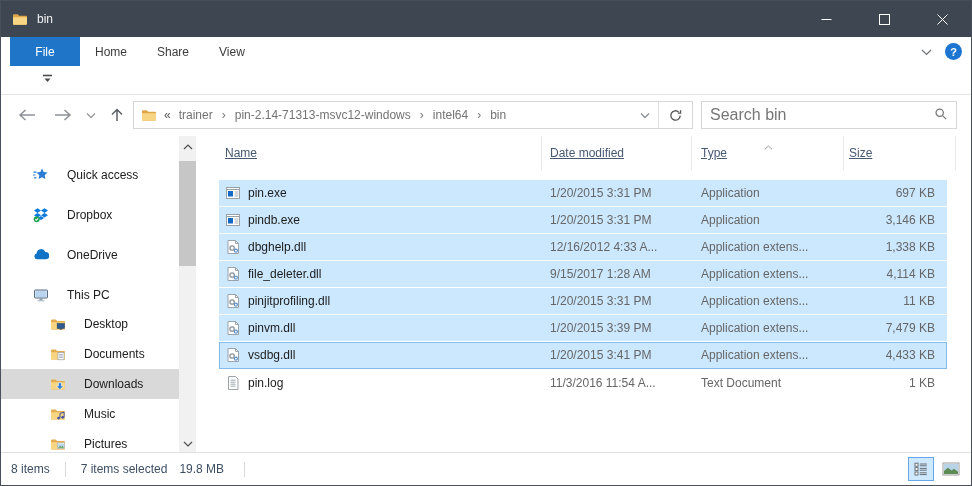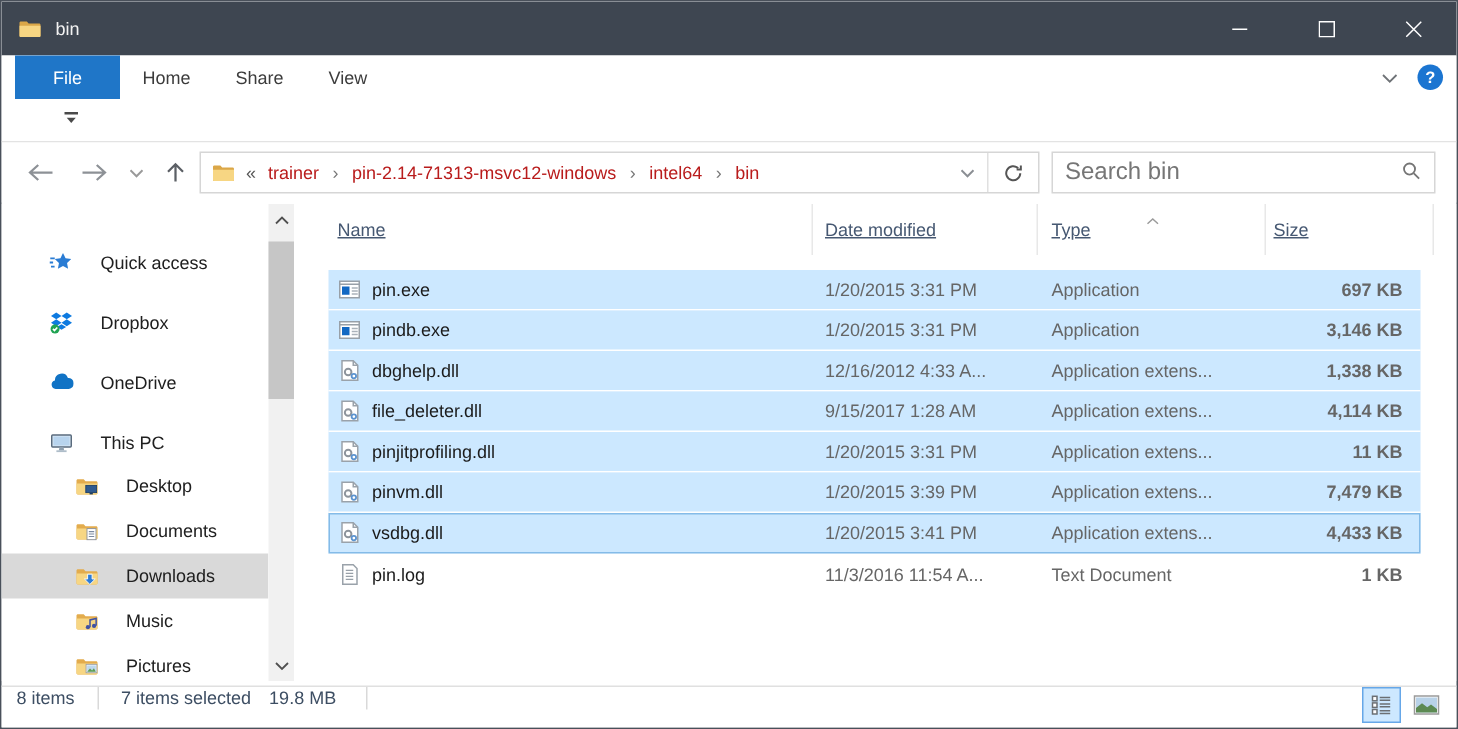--- a/index.html
+++ b/index.html
@@ -23,21 +23,21 @@
   
   .qatrow{height:29px;background:#fff;border-bottom:1px solid #e3e3e3;display:flex;align-items:center;padding-left:40px;box-sizing:border-box;}
 
   
   .addrrow{height:40px;background:#fff;display:flex;align-items:center;}
   .nav{display:flex;align-items:center;padding-left:16px;}
   .nav .nbtn{display:flex;align-items:center;justify-content:center;}
   .addressbox{margin-left:8px;width:560px;height:28px;box-sizing:border-box;border:1px solid #d6d6d6;display:flex;align-items:center;background:#fff;}
   .crumb-folder{margin:0 7px 0 7px;display:flex;}
   .crumb-prefix{color:#555;margin-right:8px;}
-  .crumb{color:#b91c1c;}
+  .crumb{color:#737373;}
   .crumb-sep{color:#777;margin:0 9px;font-size:12px;}
   .addr-spacer{flex:1;}
   .addr-chev{width:26px;display:flex;align-items:center;justify-content:center;height:100%;}
   .addr-refresh{width:33px;border-left:1px solid #e0e0e0;display:flex;align-items:center;justify-content:center;height:100%;}
   .searchbox{margin-left:8px;width:256px;height:28px;box-sizing:border-box;border:1px solid #d6d6d6;display:flex;align-items:center;padding:0 8px;background:#fff;}
   .searchbox input{flex:1;border:none;outline:none;font-family:inherit;font-size:16px;color:#1e1e1e;background:transparent;padding:0;}
   .searchbox input::placeholder{color:#767676;opacity:1;}
 
   
   .main{position:absolute;top:135px;left:0;right:0;bottom:31px;background:#fff;overflow:hidden;}
@@ -64,25 +64,25 @@
   .col-size{width:112px;padding-left:5px;}
   .sort-caret{position:absolute;left:567px;top:3px;}
 
   .rows{position:absolute;top:44px;left:22px;}
   .frow{display:flex;align-items:center;height:27px;width:728px;box-sizing:border-box;cursor:default;}
   .frow.sel{background:#cce8ff;border-bottom:1px solid #fff;}
   .frow.focused{outline:1px solid #84bbe8;outline-offset:-1px;}
   .c-name{width:323px;display:flex;align-items:center;gap:7px;padding-left:6px;box-sizing:border-box;color:#1b1b1b;white-space:nowrap;overflow:hidden;}
   .c-date{width:150px;padding-left:8px;box-sizing:border-box;color:#666;white-space:nowrap;}
   .c-type{width:152px;padding-left:9px;box-sizing:border-box;color:#666;white-space:nowrap;}
-  .c-size{width:103px;padding-right:12px;box-sizing:border-box;color:#666;text-align:right;white-space:nowrap;font-weight:bold;}
+  .c-size{width:103px;padding-right:12px;box-sizing:border-box;color:#666;text-align:right;white-space:nowrap;}
   .ic{display:inline-flex;width:16px;height:16px;flex:0 0 16px;}
 
   
-  .statusbar{position:absolute;left:0;right:0;bottom:0;height:28px;box-sizing:border-box;border-top:1px solid #e0e0e0;background:#fff;display:flex;align-items:flex-start;color:#3d4e63;}
+  .statusbar{position:absolute;left:0;right:0;bottom:0;height:33px;box-sizing:border-box;border-top:1px solid #e0e0e0;background:#fff;display:flex;align-items:center;color:#3d4e63;}
   .sb-total{margin-left:10px;}
   .sb-sep{width:1px;height:15px;background:#d9d9d9;margin:0 15px;}
   .sb-size{margin-left:12px;}
   .sb-sep2{width:1px;height:15px;background:#d9d9d9;margin-left:20px;}
   .sb-views{margin-left:auto;display:flex;align-items:center;gap:4px;margin-right:7px;}
   .view-btn{width:26px;height:24px;display:flex;align-items:center;justify-content:center;border:1px solid transparent;box-sizing:border-box;}
   .view-btn.active{background:#cde8ff;border-color:#66a7e8;}
 </style>
 </head>
 <body>

